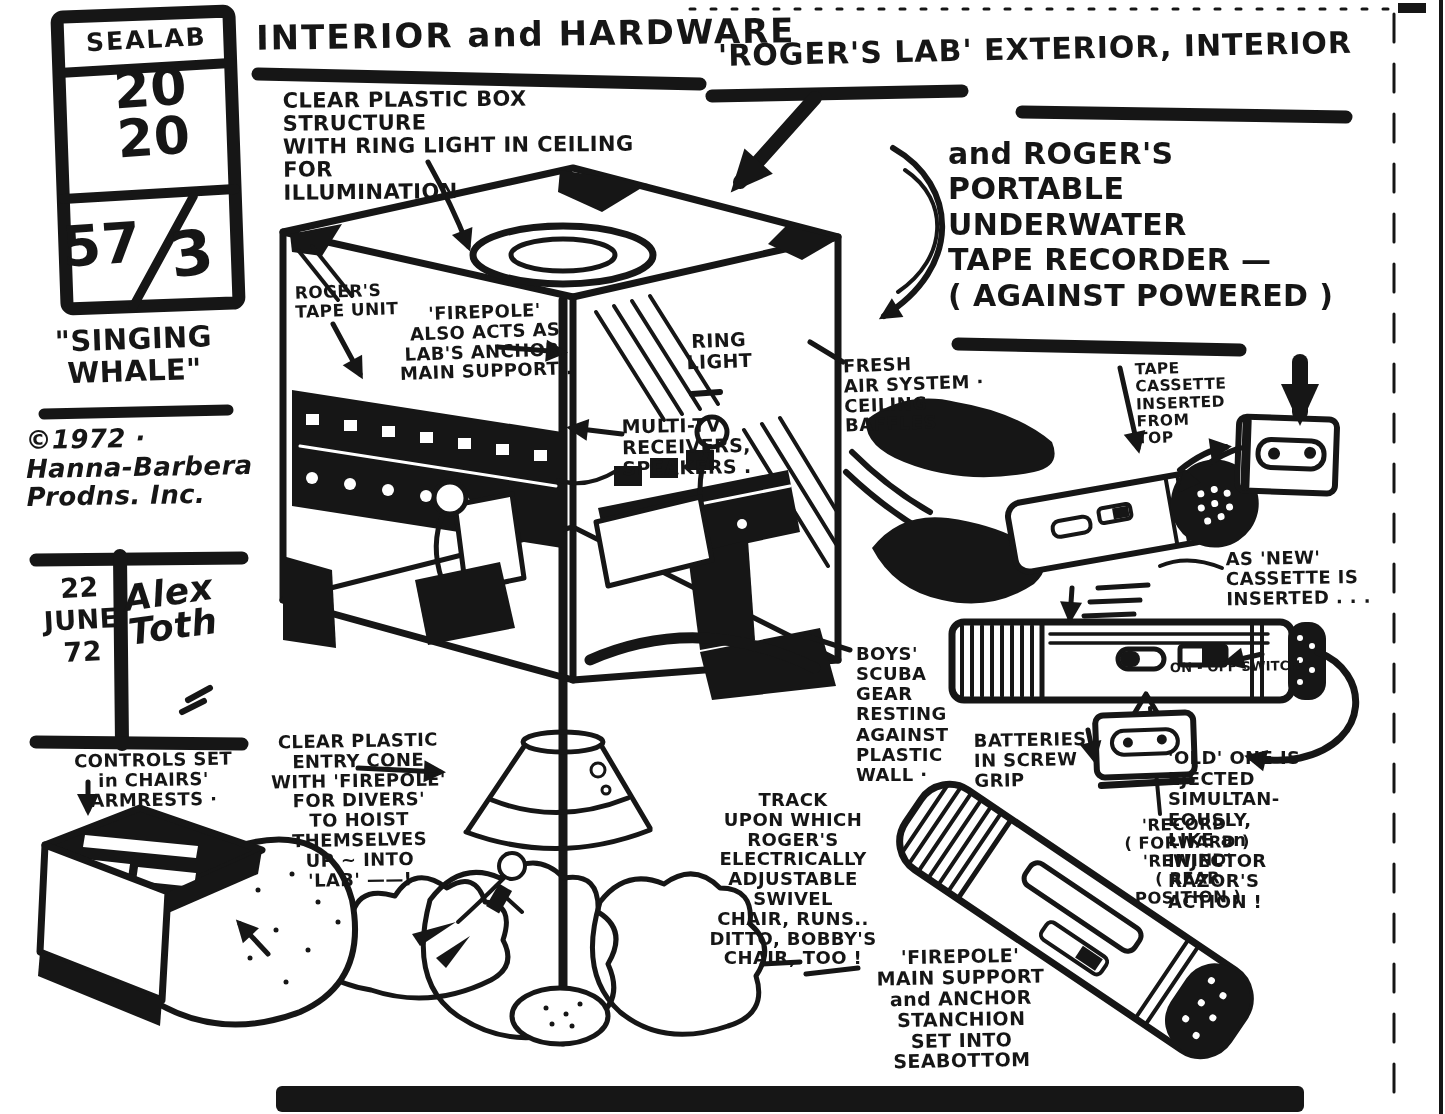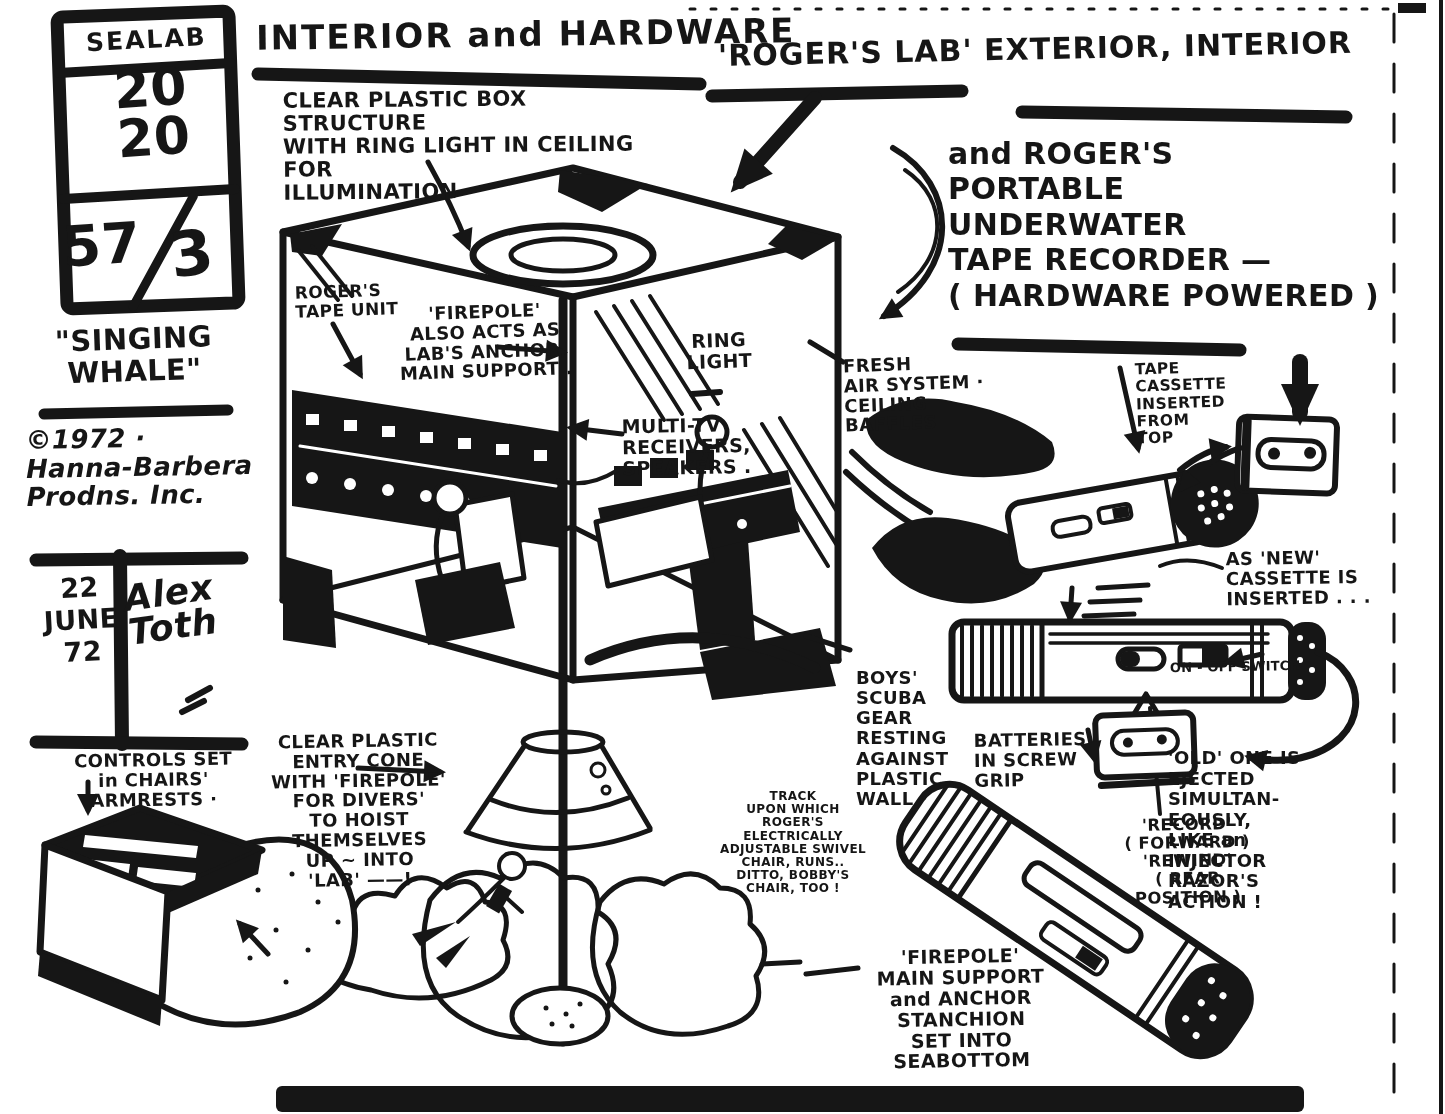--- a/index.html
+++ b/index.html
@@ -32,22 +32,22 @@
   .p-firepole{ left:398px; top:302px; width:175px; font-size:18px; transform:rotate(-2deg);}
   .p-ring{ left:684px; top:330px; width:70px; font-size:19px; transform:rotate(-2deg);}
   .p-multitv{ left:622px; top:415px; width:140px; font-size:19px; transform:rotate(-1deg);}
   .p-freshair{ left:844px; top:354px; font-size:18px; transform:rotate(-2deg);}
   .p-cassette-top{ left:1136px; top:360px; font-size:15.5px; line-height:1.12; transform:rotate(-2deg);}
   .p-asnew{ left:1226px; top:548px; font-size:18px; transform:rotate(-1deg);}
   .p-onoff{ left:1170px; top:660px; font-size:13px; transform:rotate(-1deg); letter-spacing:.2px;}
   .p-batteries{ left:974px; top:730px; font-size:18px; transform:rotate(-1deg);}
   .p-recrew{ left:1110px; top:816px; width:155px; font-size:16.5px; transform:rotate(-1deg);}
   .p-oldone{ left:1168px; top:748px; font-size:18px; line-height:1.14;}
-  .p-boys{ left:856px; top:644px; font-size:18px; line-height:1.12;margin-top:24px;}
-  .p-track{ left:698px; top:790px; width:190px; font-size:12px;}
+  .p-boys{ left:856px; top:644px; font-size:18px; line-height:1.12;}
+  .p-track{ left:698px; top:790px; width:190px; font-size:18px;}
   .p-stanchion{ left:856px; top:946px; width:210px; font-size:19px; transform:rotate(-1deg);}
   .p-controls{ left:46px; top:750px; width:215px; font-size:18px; transform:rotate(-1deg);}
   .p-cone{ left:244px; top:731px; width:230px; font-size:18px; transform:rotate(-1deg);}
 </style>
 </head>
 <body>
 
 <div id="canvas">
 
 <svg id="art" width="1445" height="1114" viewBox="0 0 1445 1114" fill="none" stroke="#161616" stroke-linecap="round" stroke-linejoin="round">
@@ -368,21 +368,21 @@
 72</div>
 <div class="note p-sig it">Alex
 Toth</div>
 
 <div class="note p-title">INTERIOR and HARDWARE</div>
 <div class="note p-labtitle">'ROGER'S LAB' EXTERIOR, INTERIOR</div>
 <div class="note p-rectitle">and ROGER'S
 PORTABLE
 UNDERWATER
 TAPE RECORDER —
-( HARDWARE POWERED )</div>
+( AGAINST POWERED )</div>
 
 <div class="note p-clearbox">CLEAR PLASTIC BOX STRUCTURE
 WITH RING LIGHT IN CEILING FOR
 ILLUMINATION</div>
 <div class="note p-tapeunit">ROGER'S
 TAPE UNIT</div>
 <div class="note p-firepole c">'FIREPOLE'
 ALSO ACTS AS
 LAB'S ANCHOR,
 MAIN SUPPORT .</div>

